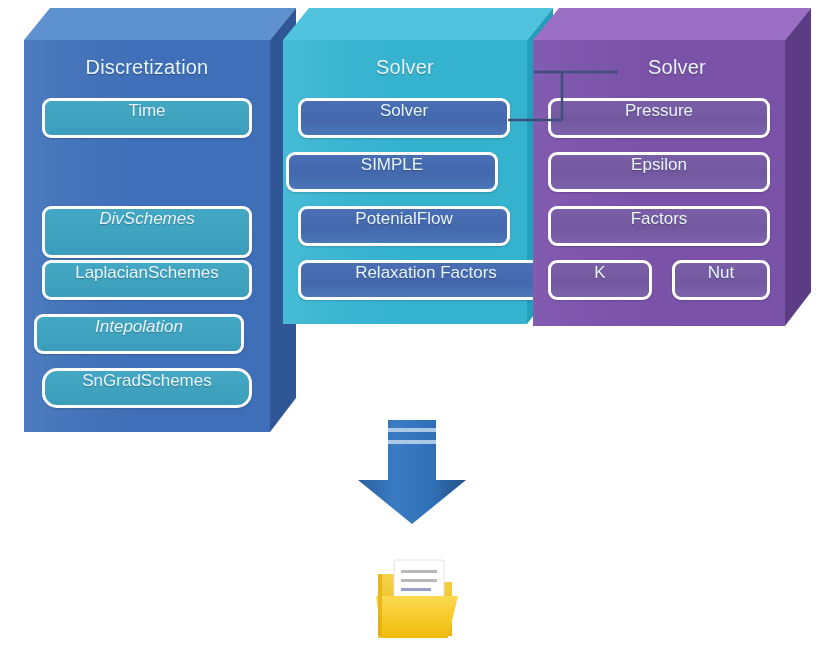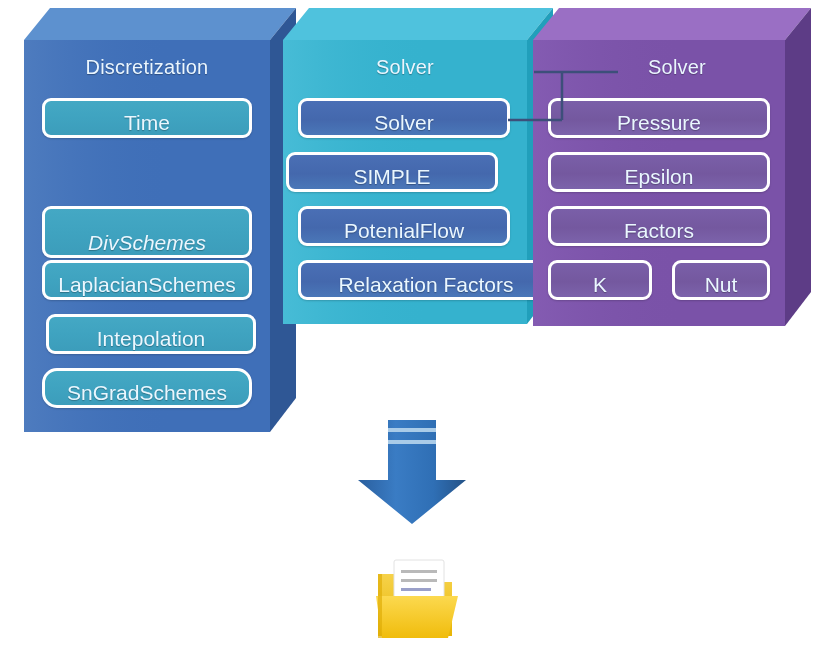--- a/index.html
+++ b/index.html
@@ -43,24 +43,24 @@
     white-space: nowrap;
   }
 
   
   .pill {
     position: absolute;
     border: 3px solid #ffffff;
     border-radius: 9px;
     box-sizing: border-box;
     display: flex;
-    align-items: flex-end;
+    align-items: flex-start;
     justify-content: center;
     color: #eaf7ff;
-    font-size: 21px;
+    font-size: 17px;
     text-shadow: 0 1px 1px rgba(0,0,0,0.28);
     box-shadow: 0 1px 2px rgba(0,0,0,0.18);
     white-space: nowrap;
     overflow: hidden;
   }
   .pill.blue {
     background: linear-gradient(180deg, #44a8c4 0%, #3fa3c0 50%, #3c9dbb 100%);
   }
   .pill.indigo {
     background: linear-gradient(180deg, #4a6fb5 0%, #4468ad 55%, #4a77b8 100%);
@@ -113,21 +113,21 @@
 
     <div class="pill blue" style="left:18px; top:90px; width:210px; height:40px;">
       <span>Time</span>
     </div>
     <div class="pill blue" style="left:18px; top:198px; width:210px; height:52px;font-style:italic;">
       <span>DivSchemes</span>
     </div>
     <div class="pill blue" style="left:18px; top:252px; width:210px; height:40px;">
       <span>LaplacianSchemes</span>
     </div>
-    <div class="pill blue" style="left:22px; top:306px; width:210px; height:40px;">
+    <div class="pill blue" style="left:10px; top:306px; width:210px; height:40px;font-style:italic;">
       <span>Intepolation</span>
     </div>
     <div class="pill blue" style="left:18px; top:360px; width:210px; height:40px;border-radius:15px;">
       <span>SnGradSchemes</span>
     </div>
   </div>
 
   <div class="column" style="left:283px; top:8px; width:270px; height:316px;">
 
     <svg class="col-top" viewBox="0 0 270 316" preserveAspectRatio="none">

